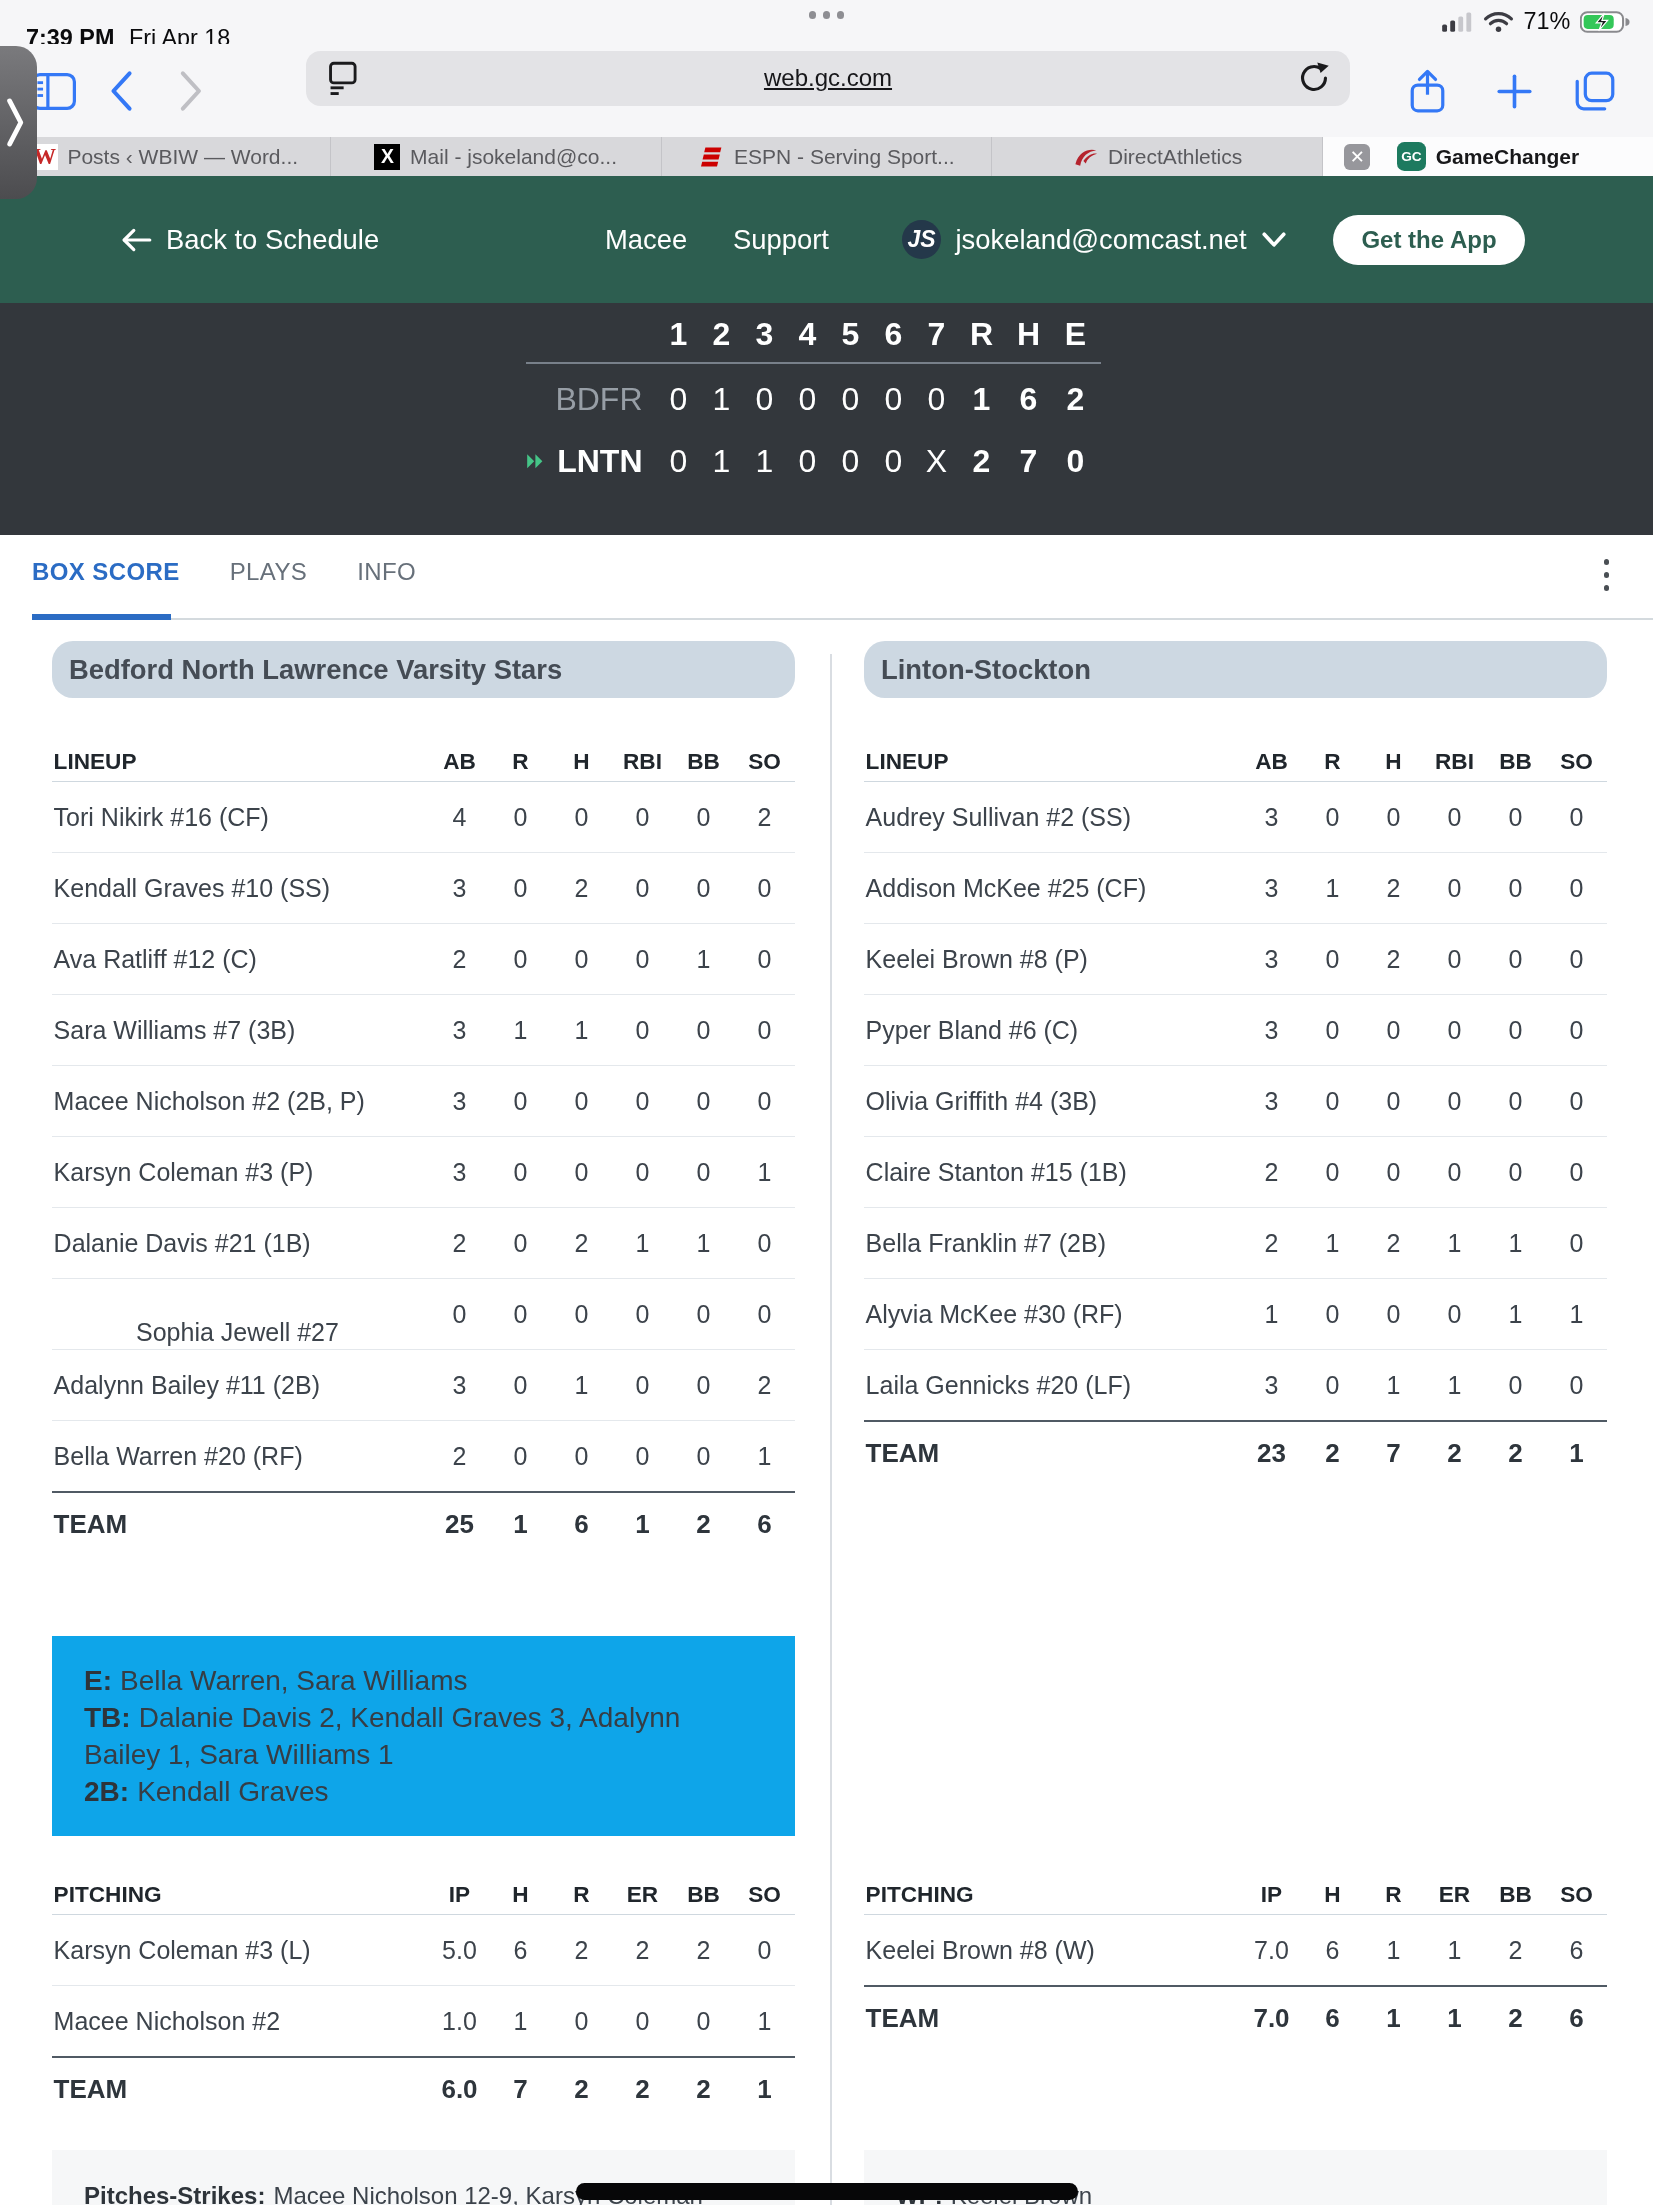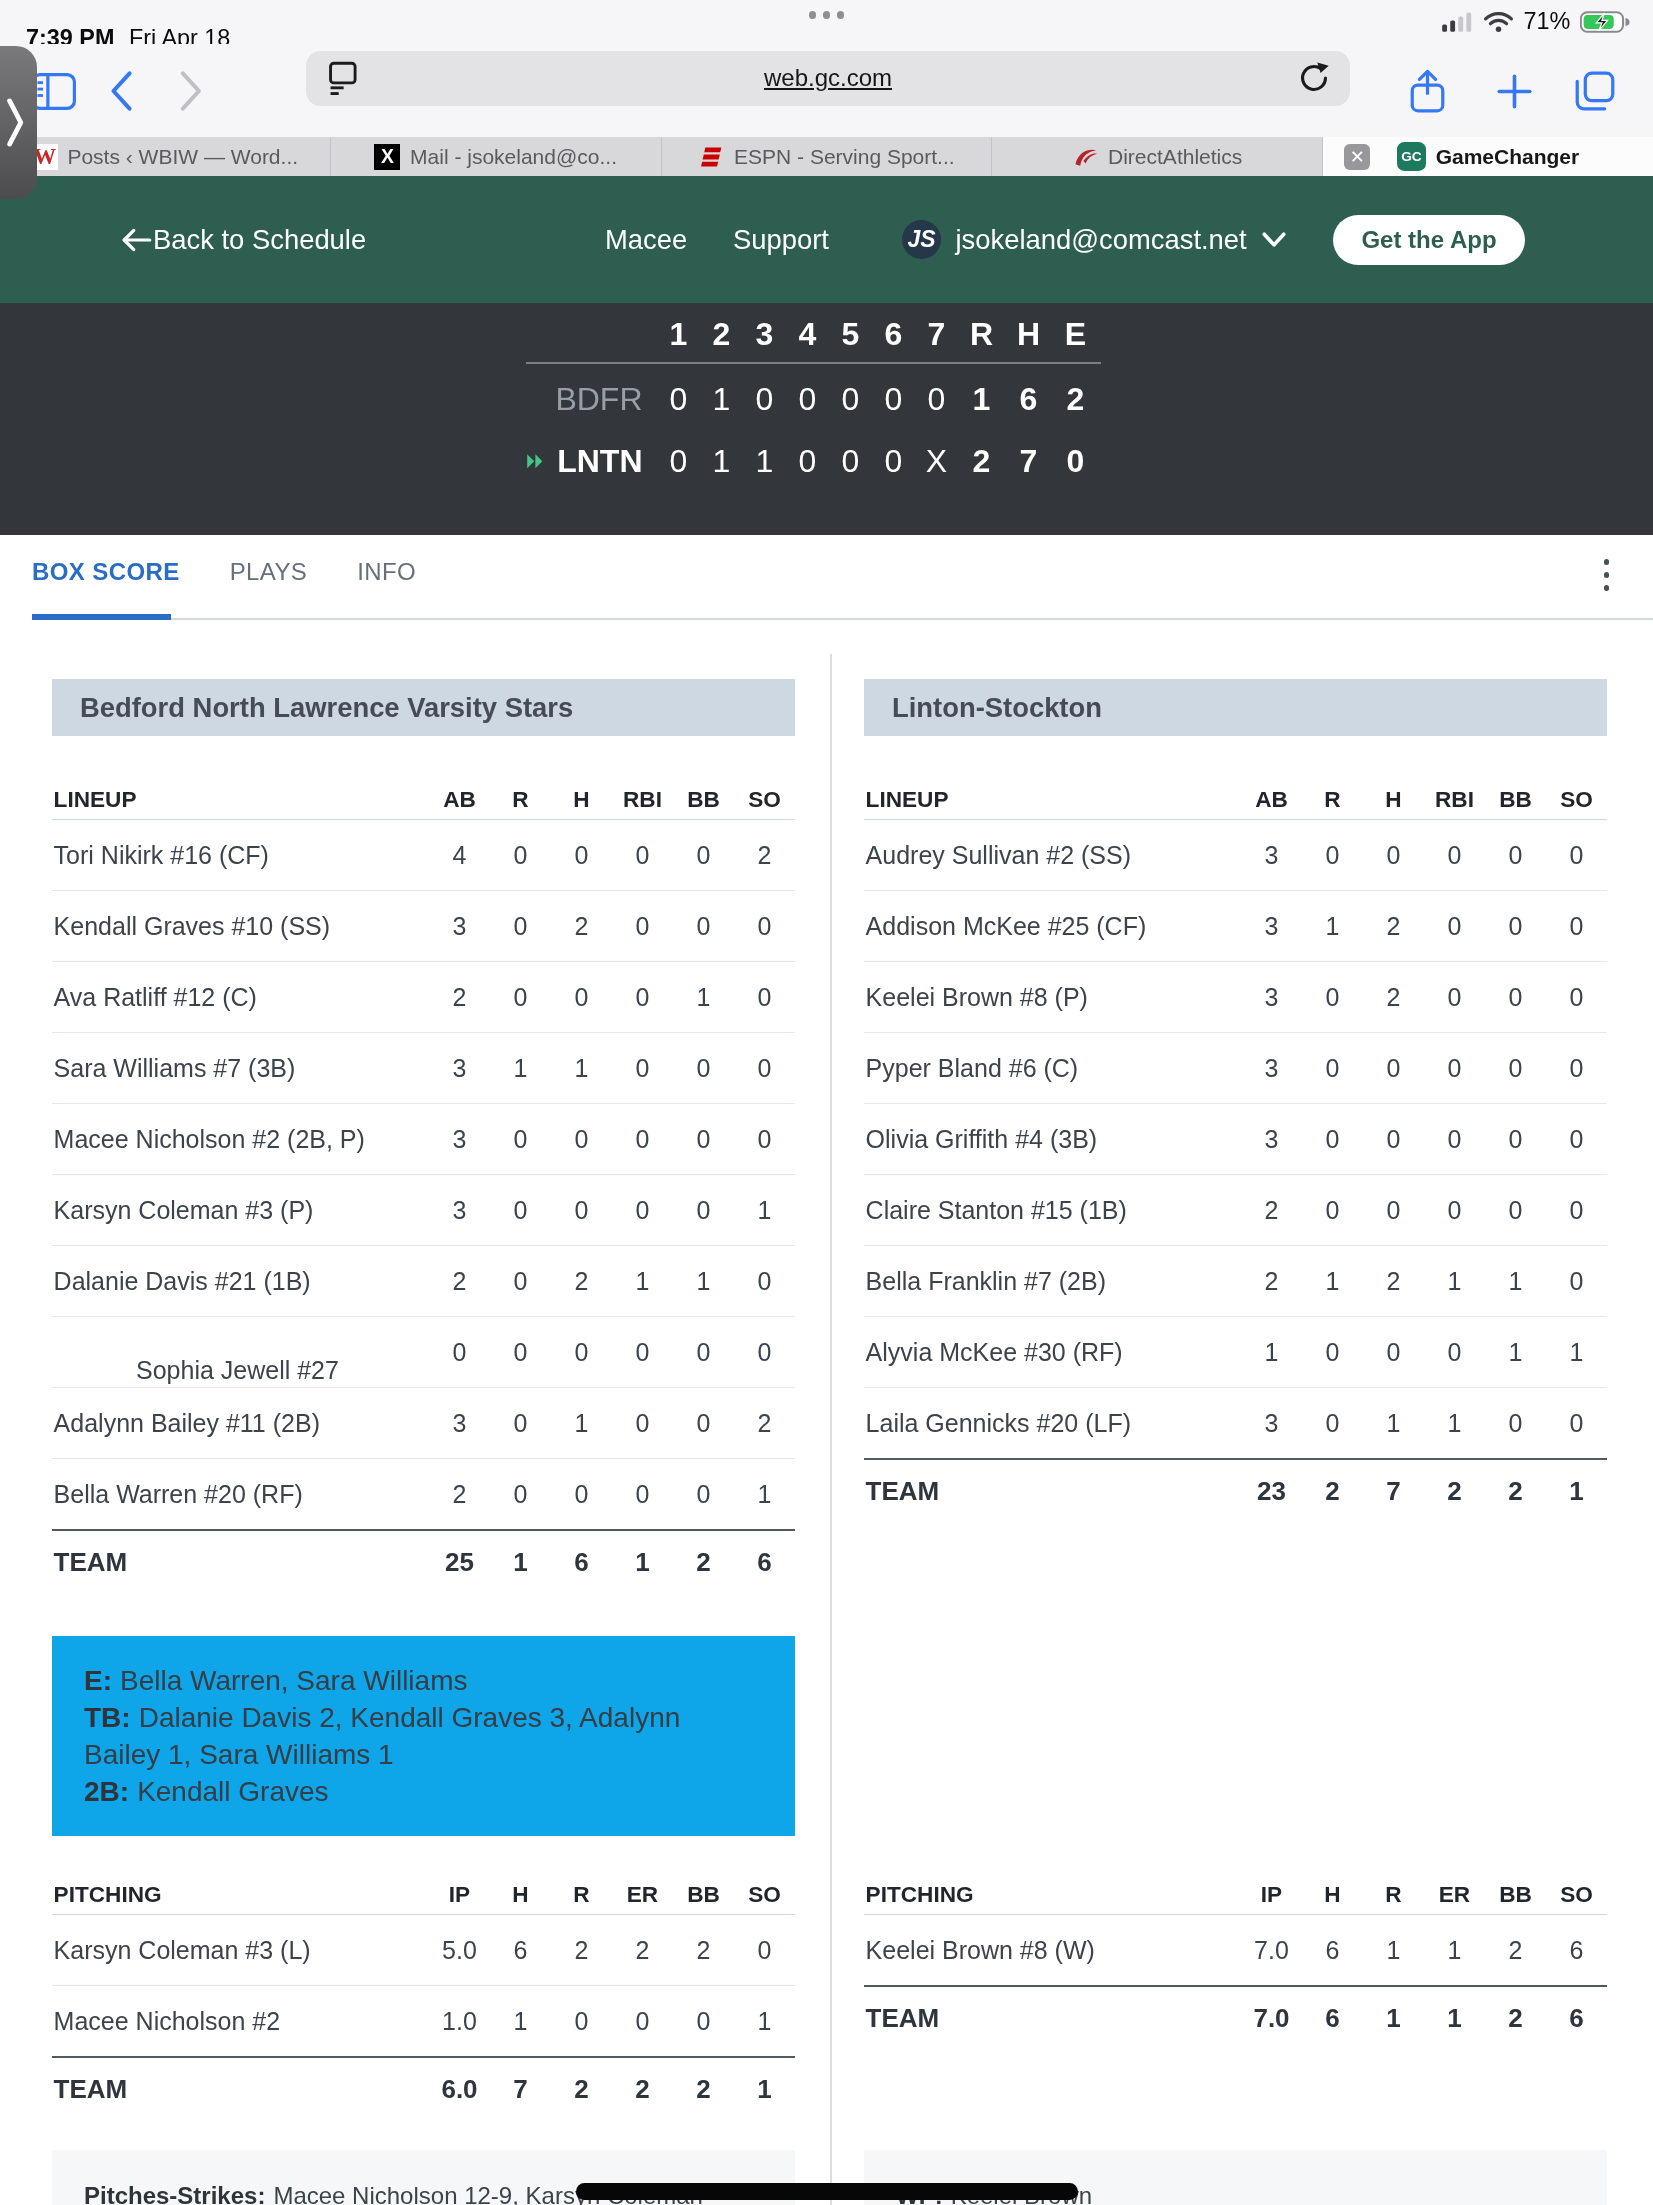--- a/index.html
+++ b/index.html
@@ -29,21 +29,21 @@
   .btab.active { background:#fcfcfd; color:#18181a; }
   .fav { width:26px; height:26px; display:flex; align-items:center; justify-content:center; flex:0 0 auto; }
   .fav.w { background:#ffffff; color:#c62828; font-family:"Liberation Serif",serif; font-weight:700; font-size:22.6px; }
   .fav.x { background:#000; color:#fff; font-weight:700; font-size:19.4px; }
   .fav.gc { width:29px; height:29px; background:#1d7a5f; border-radius:7.3px; color:#fff; font-weight:700; font-size:13.7px; }
   .tab-close { position:absolute; left:21px; top:6.5px; width:26px; height:26px; background:#97979c; border-radius:5.7px; color:#fff; font-size:18px; line-height:26px; text-align:center; }
   
   .grabber { position:absolute; left:0; top:46px; width:37px; height:153px; background:linear-gradient(#7a7a7d,#4c4c4f); border-radius:0 21px 21px 0; z-index:40; display:flex; align-items:center; }
   
   .app-header { position:absolute; left:0; top:176px; width:1653px; height:127px; background:#2d5e50; color:#fff; }
-  .ah-item { position:absolute; top:0; height:127px; display:flex; align-items:center; font-size:27.4px; }
+  .ah-item { position:absolute; top:0; height:127px; display:flex; align-items:center; gap:13px; font-size:27.4px; }
   .back { left:121px; font-weight:500; }
   .nav-home { left:605px; } .nav-support { left:733px; }
   .account { left:902px; gap:14.5px; }
   .avatar { width:39px; height:39px; border-radius:50%; background:#24384a; color:#fff; font-size:23px; font-weight:700; font-style:italic; display:flex; align-items:center; justify-content:center; }
   .cta { position:absolute; left:1333px; top:39px; width:192px; height:50px; background:#ffffff; color:#2d5e50; border:none; border-radius:26px; font-size:24px; font-weight:700; font-family:inherit; }
   
   .scoreboard { position:absolute; left:0; top:303px; width:1653px; height:232px; background:#33373c; color:#fff; }
   .sb-table { position:absolute; left:526px; top:11.3px; width:575px; }
   .sb-row { display:flex; align-items:center; height:62px; font-size:32px; }
   .sb-row.head { height:40px; font-weight:700; }
@@ -60,21 +60,21 @@
   .stab.active { color:#2b6cc4; font-weight:700; }
   .stab-underline { position:absolute; left:32px; right:0; bottom:0.8px; height:2.4px; background:#d4dade; }
   .stab-underline .blue { position:absolute; left:0; bottom:0; width:139px; height:6.5px; background:#2b6cc4; }
   .kebab { position:absolute; right:39px; top:19.4px; display:flex; flex-direction:column; gap:7.3px; padding:4.8px; }
   .kebab i { width:5.7px; height:5.7px; border-radius:50%; background:#4a4f54; }
   
   #content { position:absolute; left:0; top:622px; width:1653px; height:1584px; background:#fff; overflow:hidden; }
   .v-divider { position:absolute; left:830px; top:32px; bottom:0; width:1.6px; background:#d9dde2; }
   .col { position:absolute; top:0; width:743px; height:1584px; }
   .col.left { left:52px; } .col.right { left:864px; }
-  .team-band { margin-top:57px; height:57px; background:#cdd8e2; display:flex; align-items:center; padding-left:28px; font-size:27.4px; font-weight:700; color:#454c55; }
+  .team-band { margin-top:19px; height:57px; background:#cdd8e2; display:flex; align-items:center; padding-left:17px; font-size:27.4px; font-weight:700; color:#454c55;border-radius:21px; }
   .thead { margin-top:45px; height:39px; display:flex; align-items:center; border-bottom:1.6px solid #cfd8df; font-size:22.6px; font-weight:700; color:#20262c; }
   .name-cell { flex:1 1 auto; padding-left:1.6px; white-space:nowrap; overflow:hidden; }
   .stat-cell { width:61px; text-align:center; flex:0 0 auto; }
   .l-row { display:flex; align-items:center; height:71px; border-bottom:0.8px solid #e4e8ec; font-size:25px; color:#3c434b; }
   .l-row.sub .name-cell { padding-left:84px;margin-top:36px; }
   .team-row { display:flex; align-items:center; height:65px; margin-top:-0.8px; border-top:2.4px solid #505a64; font-size:26px; font-weight:700; color:#2e353c; }
   .notes { position:absolute; left:0; top:1014px; width:100%; min-height:194px; background:#0ea5e9; padding:26px 32px; font-size:28px; color:#363d45; line-height:37px; }
   .note-line b { color:#2e343a; margin-right:8px; }
   .pitching { position:absolute; left:0; top:1254px; width:100%; }
   .footer-box { position:absolute; left:0; top:1528px; width:100%; height:56px; background:#f6f7f8; padding:32px 32px 0; font-size:24px; white-space:nowrap; overflow:hidden; }

